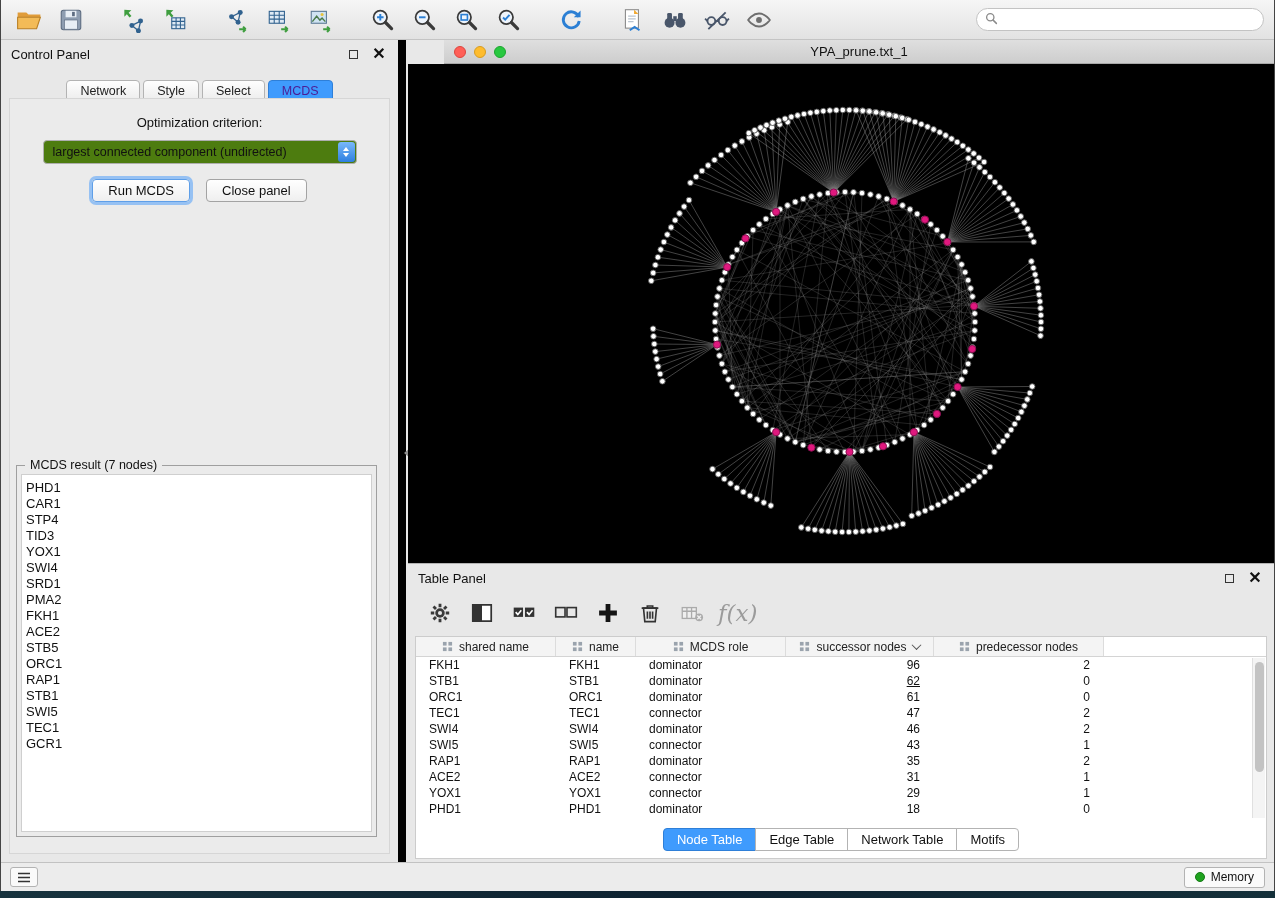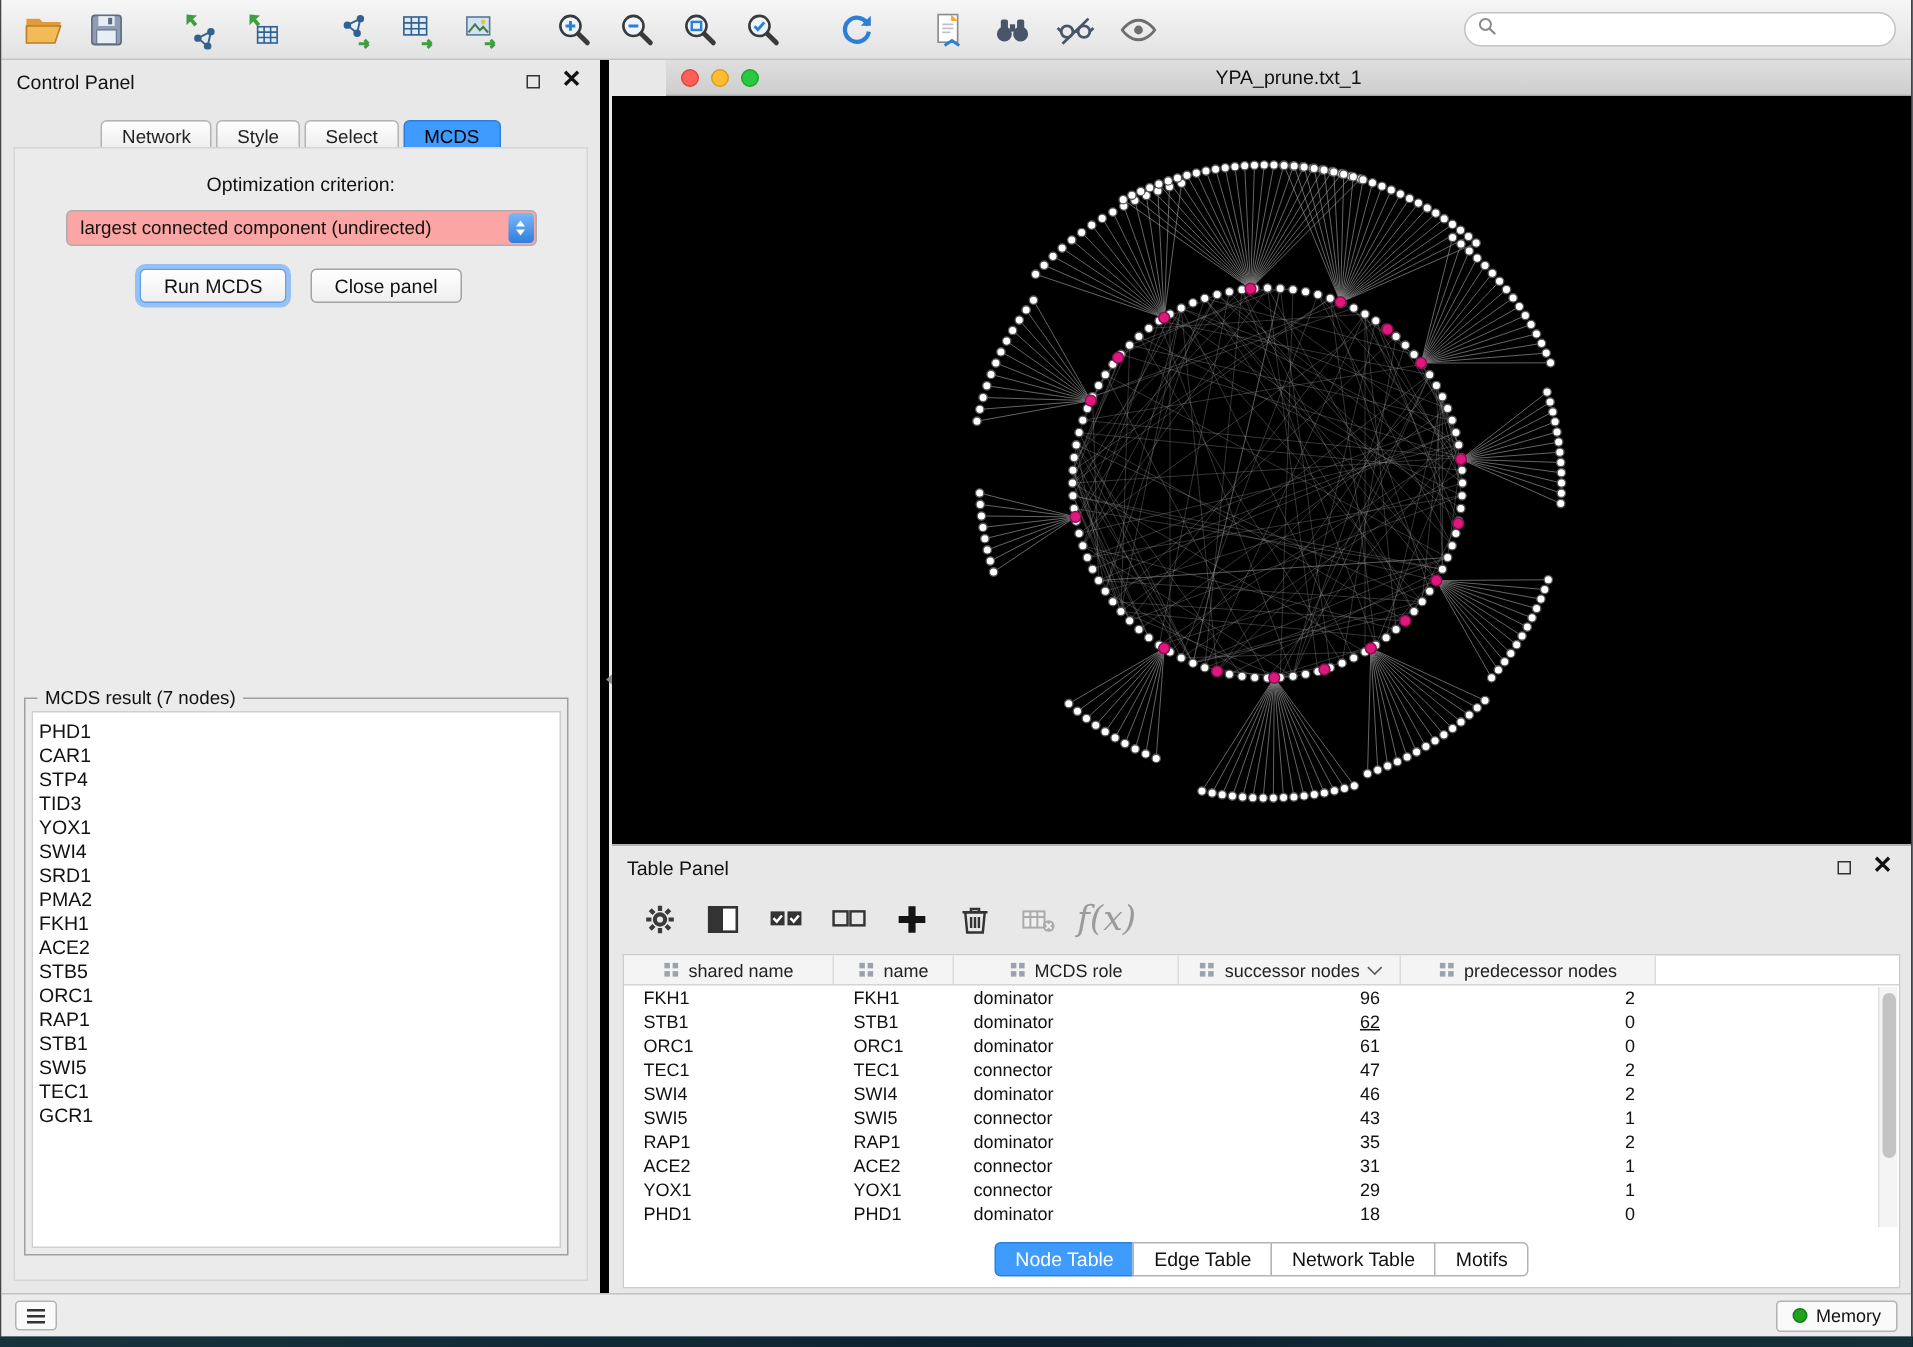--- a/index.html
+++ b/index.html
@@ -10,35 +10,35 @@
   .toolbar { position:absolute; left:0; top:0; width:100%; height:40px;
     background:linear-gradient(#f6f6f6,#e2e2e2); border-bottom:1px solid #c4c4c4;
     display:flex; align-items:center; padding:0 10px; }
   .tb-groups { display:flex; align-items:center; }
   .tb-group { display:flex; align-items:center; gap:6px; margin-right:26px; }
   .tb-btn { width:36px; height:32px; border:none; background:transparent; display:flex; align-items:center; justify-content:center; padding:0; cursor:pointer; }
   .search-wrap { margin-left:auto; width:288px; height:23px; background:#fff; border:1px solid #c3c3c3; border-radius:12px; display:flex; align-items:center; padding:0 8px; gap:5px; }
   .search-wrap input { border:none; outline:none; flex:1; font-size:12px; background:transparent; font-family:"Liberation Sans",sans-serif; }
 
   
-  .cp { position:absolute; left:0; top:40px; width:405px; height:822px; background:#e8e8e8; border-right:6px solid #000000; }
+  .cp { position:absolute; left:0; top:40px; width:405px; height:822px; background:#e8e8e8; border-right:8px solid #000000; }
   .panel-titlebar { height:28px; display:flex; align-items:center; padding:0 10px; font-size:13px; color:#111; }
   .panel-titlebar .spacer { flex:1; }
   .win-btn { width:18px; height:18px; display:flex; align-items:center; justify-content:center; background:none; border:none; margin-left:8px; cursor:pointer; color:#222; }
   .float-box { width:9px; height:9px; border:1.5px solid #333; display:inline-block; }
   .close-x { font-size:16px; font-weight:bold; line-height:10px; color:#111; }
 
   .cp-tabs { position:absolute; left:0; right:0; top:40px; display:flex; justify-content:center; gap:3px; }
   .cp-tab { font-size:12.5px; padding:3px 13px; border:1px solid #b3b3b3; border-radius:4px;
     background:linear-gradient(#fefefe,#ececec); color:#222; cursor:pointer; font-family:"Liberation Sans",sans-serif; }
-  .cp-tab.active { background:#3f9bfd; border-color:#2e7fd8; color:#000000; }
+  .cp-tab.active { background:#3f9bfd; border-color:#2e7fd8; color:#4c1d95; }
 
   .cp-body { position:absolute; left:8px; right:8px; top:58px; bottom:8px; background:#ebebeb; border:1px solid #d6d6d6; }
   .opt-label { text-align:center; font-size:13px; color:#111; margin-top:16px; }
-  .dropdown { margin:10px auto 0; width:314px; height:24px; background:#fca5a5; border:1px solid #aeaeae; border-radius:4px;
+  .dropdown { margin:10px auto 0; width:314px; height:24px; background:#4d7c0f; border:1px solid #aeaeae; border-radius:4px;
     position:relative; display:flex; align-items:center; padding-left:9px; font-size:12.5px; color:#111; cursor:pointer; }
   .dd-stepper { position:absolute; right:1px; top:1px; bottom:1px; width:17px; border-radius:3px;
     background:linear-gradient(#79b8f9,#2e7fe0); display:flex; flex-direction:column; align-items:center; justify-content:center; gap:2px; }
   .dd-up { width:0; height:0; border-left:3.5px solid transparent; border-right:3.5px solid transparent; border-bottom:4px solid #fff; }
   .dd-down { width:0; height:0; border-left:3.5px solid transparent; border-right:3.5px solid transparent; border-top:4px solid #fff; }
   .btn-row { display:flex; justify-content:center; gap:16px; margin-top:15px; }
   .btn { font-size:13px; padding:3px 15px; background:linear-gradient(#ffffff,#efefef); border:1px solid #a3a3a3;
     border-radius:4px; color:#111; cursor:pointer; font-family:"Liberation Sans",sans-serif; }
   .btn.focused { box-shadow:0 0 0 3px rgba(105,170,248,.65); border-color:#5f9fe8; }
 

